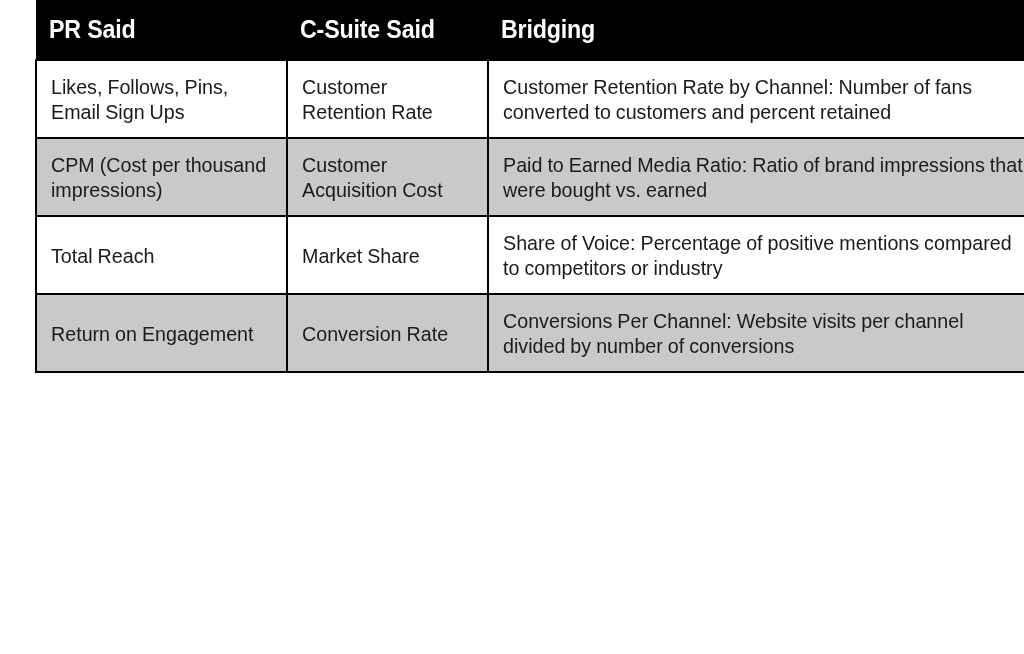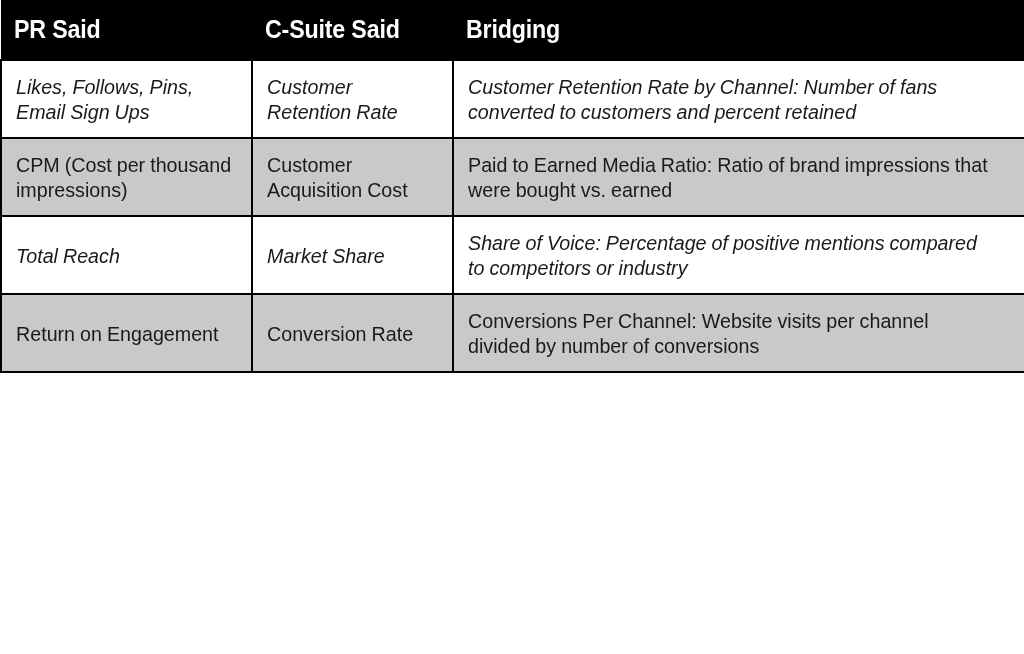--- a/index.html
+++ b/index.html
@@ -13,20 +13,21 @@
     font-family: "Liberation Sans", "DejaVu Sans", sans-serif;
     overflow: hidden;
   }
 
   .table-wrap {
     position: relative;
     width: 1024px;
     height: 654px;
     box-sizing: border-box;
     background: #ffffff;
+    padding-left: 35px;
   }
 
   table.metrics-table {
     width: 1024px;
     border-collapse: collapse;
     table-layout: fixed;
     background: #ffffff;
   }
 
   
@@ -65,21 +66,20 @@
     display: block;
     transform: scaleX(0.96);
     transform-origin: left center;
   }
 
   tbody tr.shade-gray td {
     background: #c9c9c9;
   }
   tbody tr.shade-white td {
     background: #ffffff;
-    font-style: italic;
   }
 
   
   col.col-pr       { width: 251px; }
   col.col-csuite   { width: 201px; }
   col.col-bridging { width: 572px; }
 
   
   tbody tr.row-tall td {
     height: 110px;

